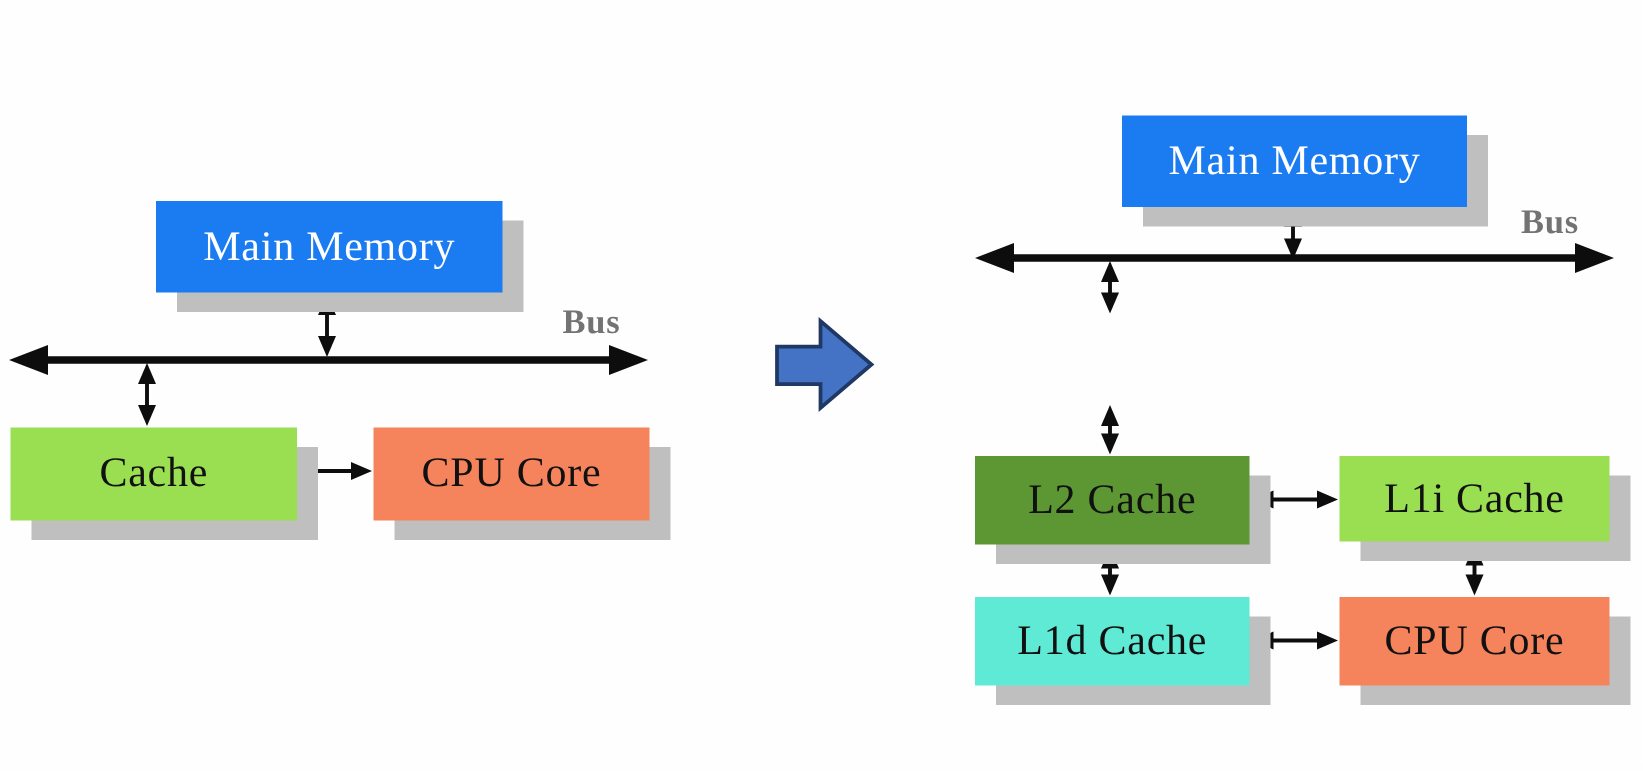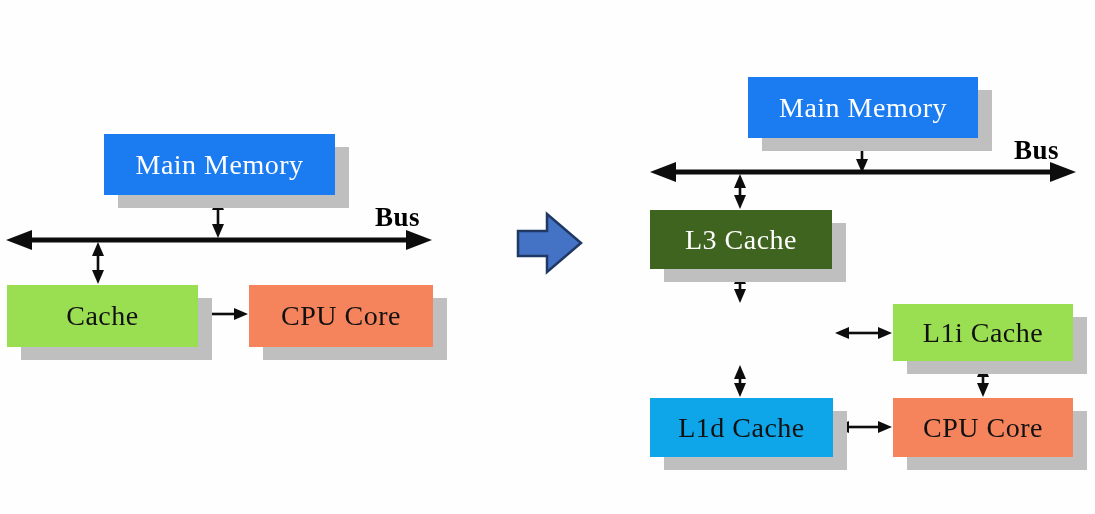--- a/index.html
+++ b/index.html
@@ -34,22 +34,22 @@
     box-shadow: 14px 13px 0 #bfbfbf;
     letter-spacing: 0.5px;
     white-space: nowrap;
   }
   .box.light-text {
     color: #ffffff;
   }
   .bus-label {
     position: absolute;
     font-weight: bold;
-    font-size: 27px;
-    color: #000000;
+    font-size: 23px;
+    color: #737373;
     letter-spacing: 0.5px;
   }
 </style>
 </head>
 <body>
 
 <div class="canvas">
 
   <svg class="connector-layer" width="1095" height="514" viewBox="0 0 1095 514" xmlns="http://www.w3.org/2000/svg">
     <defs>
@@ -93,22 +93,22 @@
   <div class="bus-label" style="left:375px; top:202px;">Bus</div>
 
   <div class="box" style="left: 7px; top: 285px; width: 191px; height: 62px; background: rgb(154, 222, 82);">Cache</div>
 
   <div class="box" style="left: 249px; top: 285px; width: 184px; height: 62px; background: rgb(245, 132, 93);">CPU Core</div>
 
   <div class="box light-text" style="left: 748px; top: 77px; width: 230px; height: 61px; background: rgb(27, 124, 242);">Main Memory</div>
 
   <div class="bus-label" style="left:1014px; top:135px;">Bus</div>
 
-  <div class="box light-text" style="left: 650px; top: 210px; width: 182px; height: 59px; background: rgb(63, 100, 32);">L3 Cache</div>
 
+  <div class="box" style="left: 650px; top: 304px; width: 183px; height: 59px; background: rgb(93, 151, 51);">L2 Cache</div>
 
   <div class="box" style="left: 893px; top: 304px; width: 180px; height: 57px; background: rgb(154, 222, 82);">L1i Cache</div>
 
-  <div class="box" style="left: 650px; top: 398px; width: 183px; height: 59px; background: #0ea5e9;">L1d Cache</div>
+  <div class="box" style="left: 650px; top: 398px; width: 183px; height: 59px; background: #5eead4;">L1d Cache</div>
 
   <div class="box" style="left: 893px; top: 398px; width: 180px; height: 59px; background: rgb(245, 132, 93);">CPU Core</div>
 
 </div>
 
 </body></html>

